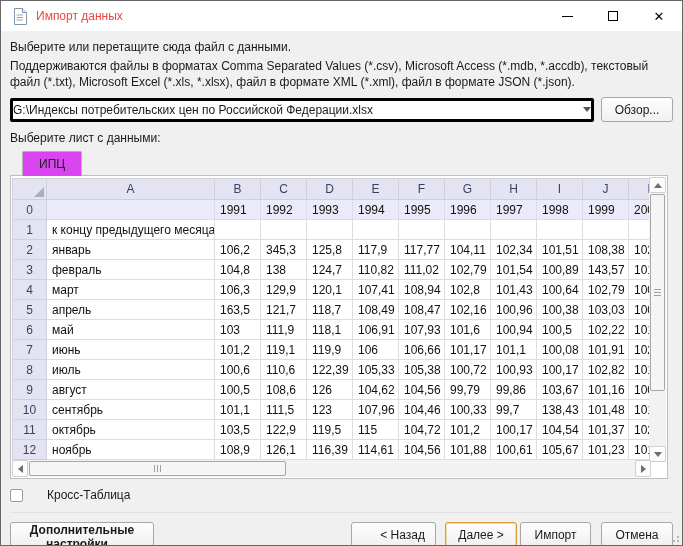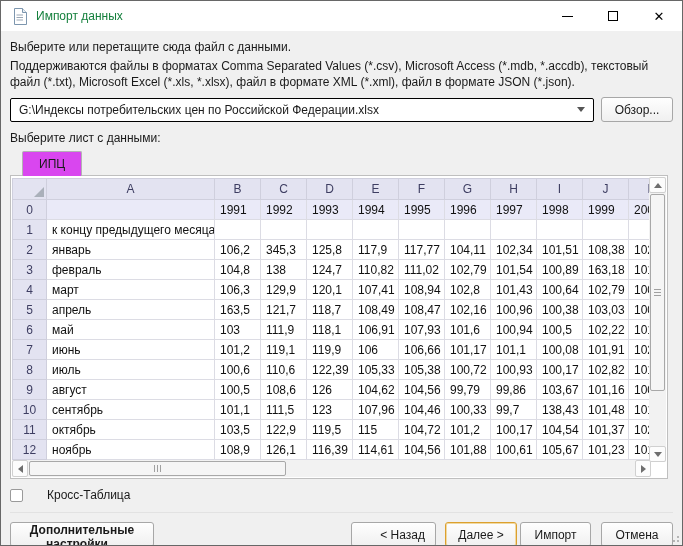--- a/index.html
+++ b/index.html
@@ -5,33 +5,33 @@
   * { box-sizing: border-box; margin: 0; padding: 0; }
   html,body { background:#cfcfcf; }
   .dialog{
     width:683px;height:546px;position:relative;overflow:hidden;
     background:#f0f0f0;border:1px solid #676767;
     font-family:"Liberation Sans",sans-serif;font-size:12px;color:#1a1a1a;
   }
   
   .titlebar{height:30px;background:#ffffff;display:flex;align-items:center;padding-left:11px;}
   .doc-icon{width:16px;height:17px;margin-right:8px;display:inline-flex;}
-  .title{font-size:12px;color:#15803d;}
+  .title{font-size:12px;color:#ef4444;}
   .win-controls{margin-left:auto;display:flex;height:100%;}
   .win-btn{width:46px;height:100%;display:flex;align-items:center;justify-content:center;cursor:default;}
   .glyph-min{width:11px;height:1px;background:#000;display:block;}
   .glyph-max{width:10px;height:10px;border:1px solid #000;display:block;}
   .glyph-close{font-size:13px;color:#000;line-height:1;}
   
   .body{padding:5px 9px 0 9px;}
   .intro1{margin-top:4px;}
   .intro2{margin-top:4px;line-height:16px;}
   .file-row{display:flex;margin-top:7px;align-items:center;}
-  .combo{flex:1;height:24px;background:#fff;border:1px solid #000000;border-radius:2px;
-         display:flex;align-items:center;padding:0 8px;white-space:nowrap;overflow:hidden;}
+  .combo{flex:1;height:24px;background:#fff;border:3px solid #000000;border-radius:2px;
+         display:flex;align-items:center;padding:0 0;white-space:nowrap;overflow:hidden;}
   .combo-arrow{margin-left:auto;width:0;height:0;border-left:4px solid transparent;
          border-right:4px solid transparent;border-top:5px solid #555;flex:none;}
   .sheet-label{margin-top:9px;}
   .tab{display:inline-block;margin-left:12px;margin-top:6px;margin-bottom:-1px;position:relative;z-index:2;
        padding:5px 16px;background:#d946ef;border:1px solid #b3b3b3;border-bottom:none;border-radius:2px 2px 0 0;}
   
   .grid{position:relative;width:658px;height:304px;background:#fff;border:1px solid #bfbfbf;}
   .viewport{position:absolute;left:1px;top:2px;width:639px;height:283px;overflow:hidden;background:#fff;}
   table{border-collapse:collapse;table-layout:fixed;width:662px;}
   th,td{border:1px solid #dcdce4;height:20px;padding:0 5px;white-space:nowrap;overflow:hidden;
@@ -209,21 +209,21 @@
                 <th>3</th>
                 <td>февраль</td>
                 <td>104,8</td>
                 <td>138</td>
                 <td>124,7</td>
                 <td>110,82</td>
                 <td>111,02</td>
                 <td>102,79</td>
                 <td>101,54</td>
                 <td>100,89</td>
-                <td>163,18</td>
+                <td>143,57</td>
                 <td>101,</td>
               </tr>
               <tr>
                 <th>4</th>
                 <td>март</td>
                 <td>106,3</td>
                 <td>129,9</td>
                 <td>120,1</td>
                 <td>107,41</td>
                 <td>108,94</td>

